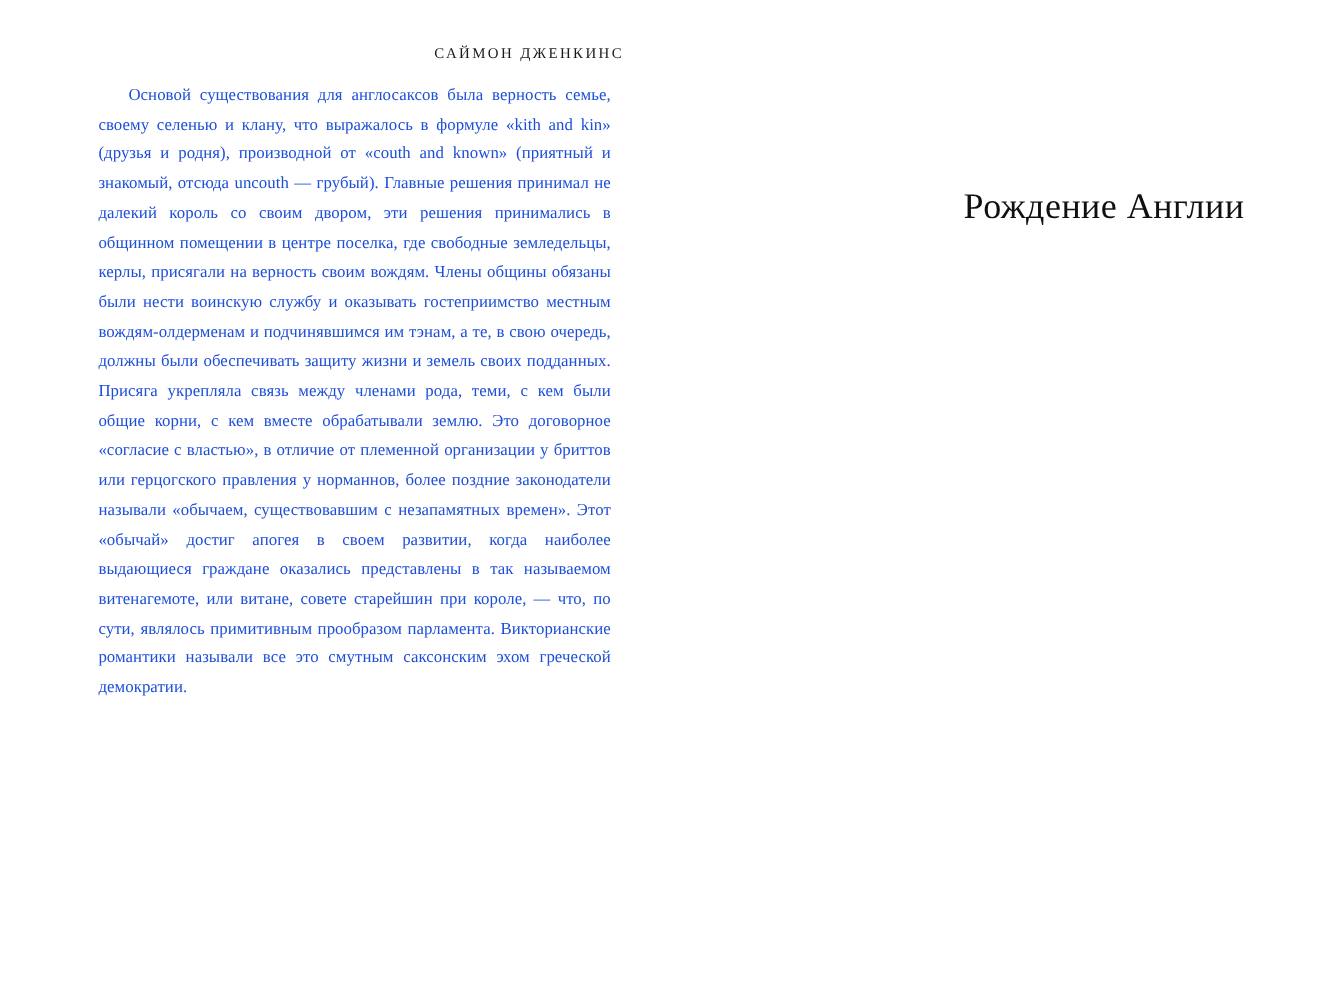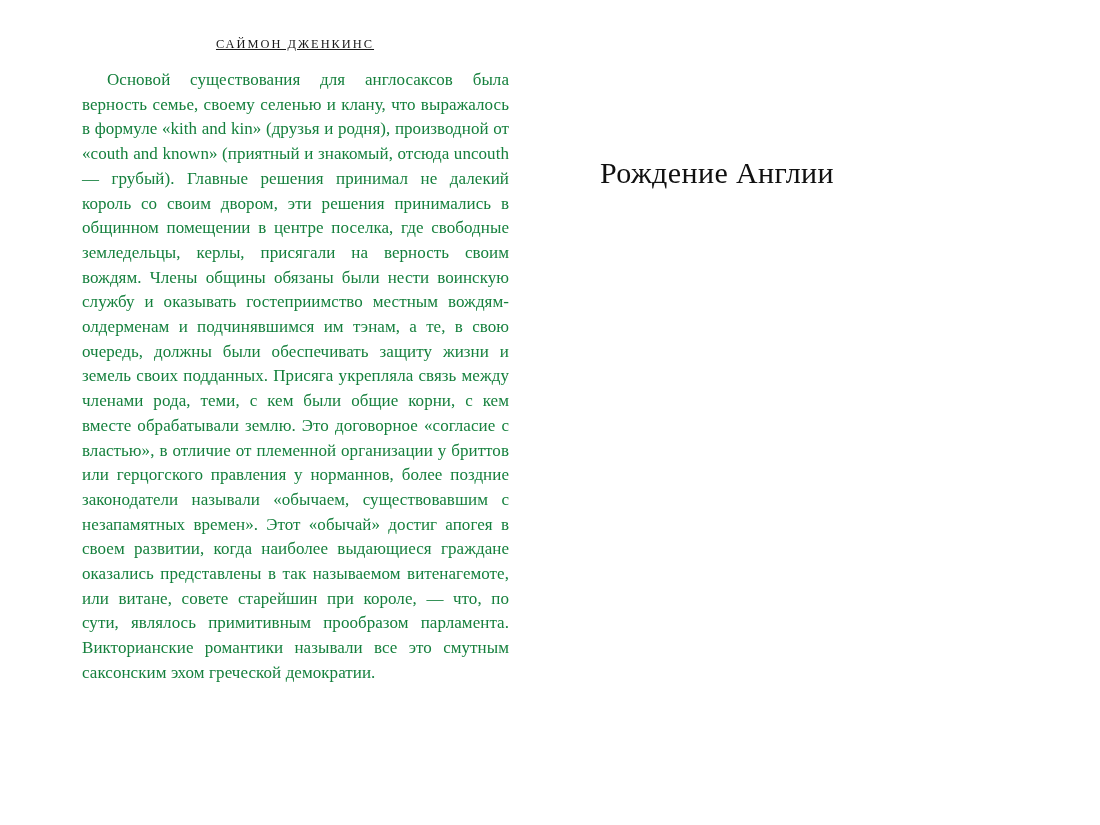--- a/index.html
+++ b/index.html
@@ -26,30 +26,29 @@
   
   .page-verso {
     position: absolute;
     left: 0;
     top: 0;
     width: 550px;
     height: 825px;
   }
   .running-head {
     position: absolute;
-    left: 82px;
+    left: 94px;
     top: 37px;
     width: 426px;
-    text-align: center;
+    text-align: right;
     font-size: 12.4px;
     letter-spacing: 2.0px;
     text-transform: uppercase;
     color: #1a1a1a;
     white-space: nowrap;
-    text-decoration: underline;
   }
   .verso-textblock {
     position: absolute;
     left: 82px;
     top: 68px;
     width: 427px;
   }
 
   
   .page-recto {
@@ -57,21 +56,21 @@
     left: 550px;
     top: 0;
     width: 550px;
     height: 825px;
   }
   .chapter-head {
     position: absolute;
     left: 50px;
     top: 155px;
     width: 437px;
-    text-align: left;
+    text-align: right;
   }
   .chapter-title {
     font-size: 30px;
     line-height: 36px;
     font-weight: normal;
     letter-spacing: 0.4px;
     color: #101010;
     margin: 0;
   }
   .chapter-subtitle {
@@ -83,25 +82,25 @@
     color: #101010;
     font-variant-numeric: oldstyle-nums;
     font-feature-settings: "onum" 1;
   }
 
   
   .textblock p {
     margin: 0;
     text-align: justify;
     text-justify: inter-word;
-    font-size: 17px;
+    font-size: 14px;
     line-height: 24.7px;
     letter-spacing: 0.05px;
     word-spacing: 0.2px;
-    color: #15803d;
+    color: #1d4ed8;
     hyphens: manual;
   }
   .textblock p.indent {
     text-indent: 25px;
   }
 </style>
 </head>
 <body>
 
 <div class="spread">

